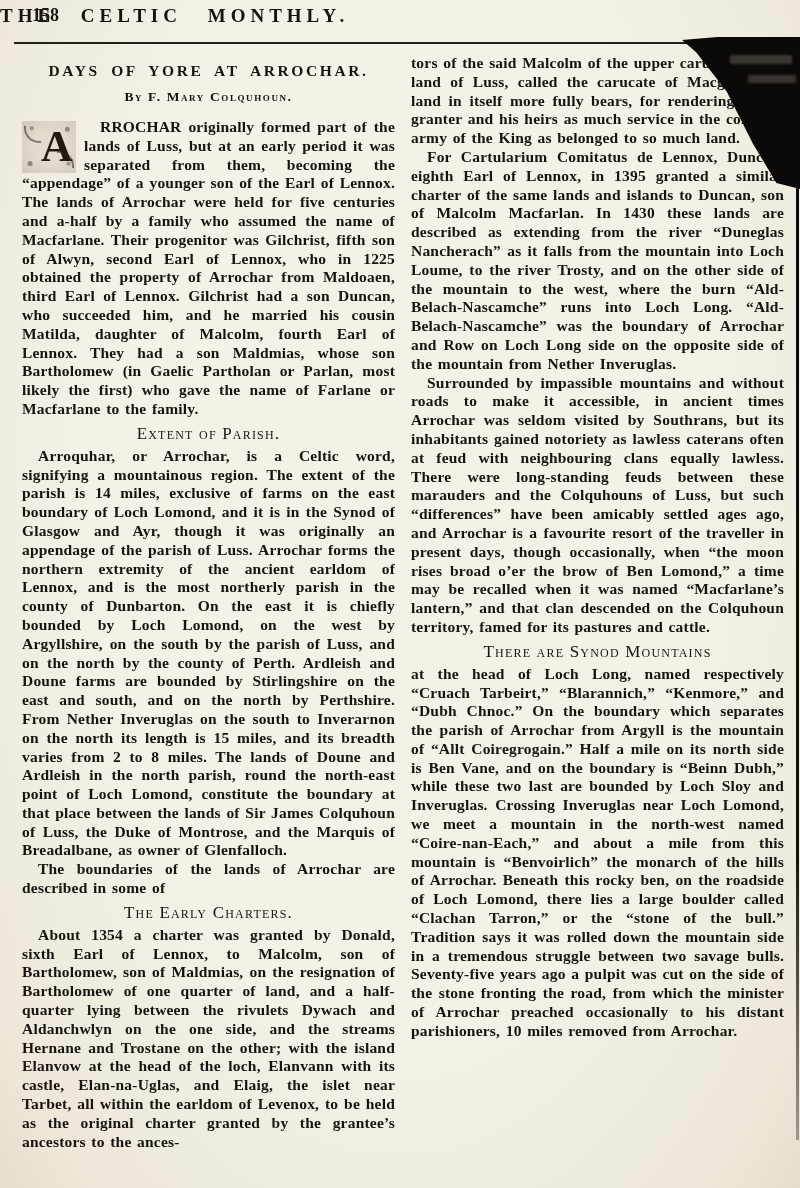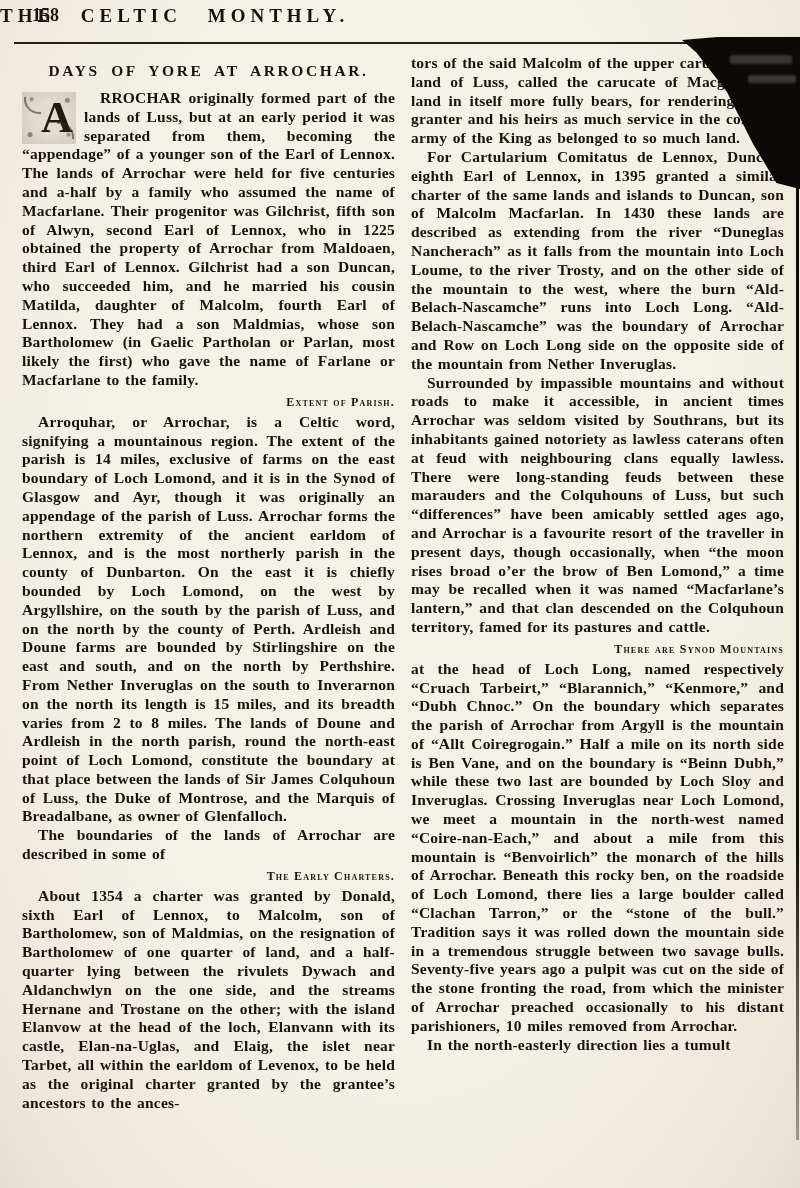--- a/index.html
+++ b/index.html
@@ -32,22 +32,22 @@
     text-align:center;font-weight:bold;font-variant:small-caps;
     font-size:13.5px;letter-spacing:1.6px;margin:0 0 13px;
   }
   .para{
     font-size:15.5px;line-height:18.8px;font-weight:bold;
     text-align:justify;margin:0;text-indent:16px;
     letter-spacing:.2px;word-spacing:1.5px;
   }
   .para.noindent{text-indent:0;}
   .subhead{
-    text-align:right;font-variant:small-caps;font-weight:bold;
-    font-size:12px;letter-spacing:1.2px;margin:5px 0 3px;
+    text-align:center;font-variant:small-caps;font-weight:normal;
+    font-size:17px;letter-spacing:1.2px;margin:5px 0 3px;
   }
   .italic{}
   
   .dropcap{
     float:left;width:54px;height:52px;margin:3px 8px 0 0;
     text-align:center;font-size:44px;line-height:52px;font-weight:bold;
     position:relative;color:#201a12;
     background:
       radial-gradient(circle at 15% 82%, rgba(60,50,35,.5) 0 2px, transparent 3px),
       radial-gradient(circle at 84% 16%, rgba(60,50,35,.45) 0 2px, transparent 3px),
@@ -86,37 +86,37 @@
 
   <div class="header">
     <span class="pageno">158</span>
     <div class="masthead">THE CELTIC MONTHLY.</div>
   </div>
   <hr class="rule">
 
   <div class="columns">
     <div class="col">
       <h2 class="article-title">DAYS OF YORE AT ARROCHAR.</h2>
+      <div class="byline">By F. Mary Colquhoun.</div>
       <div>
           <p class="para"><span class="dropcap">A</span><span>RROCHAR originally formed part of the lands of Luss, but at an early period it was separated from them, becoming the “appendage” of a younger son of the Earl of Lennox.  The lands of Arrochar were held for five centuries and a-half by a family who assumed the name of Macfarlane.  Their progenitor was Gilchrist, fifth son of Alwyn, second Earl of Lennox, who in 1225 obtained the property of Arrochar from Maldoaen, third Earl of Lennox.  Gilchrist had a son Duncan, who succeeded him, and he married his cousin Matilda, daughter of Malcolm, fourth Earl of Lennox.  They had a son Maldmias, whose son Bartholomew (in Gaelic Partholan or Parlan, most likely the first) who gave the name of Farlane or Macfarlane to the family.</span></p>
           <h3 class="subhead">Extent of Parish.</h3>
           <p class="para"><span>Arroquhar, or Arrochar, is a Celtic word, signifying a mountainous region.  The extent of the parish is 14 miles, exclusive of farms on the east boundary of Loch Lomond, and it is in the Synod of Glasgow and Ayr, though it was originally an appendage of the parish of Luss. Arrochar forms the northern extremity of the ancient earldom of Lennox, and is the most northerly parish in the county of Dunbarton. On the east it is chiefly bounded by Loch Lomond, on the west by Argyllshire, on the south by the parish of Luss, and on the north by the county of Perth.  Ardleish and Doune farms are bounded by Stirlingshire on the east and south, and on the north by Perthshire. From Nether Inveruglas on the south to Inverarnon on the north its length is 15 miles, and its breadth varies from 2 to 8 miles.  The lands of Doune and Ardleish in the north parish, round the north-east point of Loch Lomond, constitute the boundary at that place between the lands of Sir James Colquhoun of Luss, the Duke of Montrose, and the Marquis of Breadalbane, as owner of Glenfalloch.</span></p>
           <p class="para"><span>The boundaries of the lands of Arrochar are described in some of</span></p>
           <h3 class="subhead">The Early Charters.</h3>
           <p class="para"><span>About 1354 a charter was granted by Donald, sixth Earl of Lennox, to Malcolm, son of Bartholomew, son of Maldmias, on the resignation of Bartholomew of one quarter of land, and a half-quarter lying between the rivulets Dywach and Aldanchwlyn on the one side, and the streams Hernane and Trostane on the other; with the island Elanvow at the head of the loch, Elanvann with its castle, Elan-na-Uglas, and Elaig, the islet near Tarbet, all within the earldom of Levenox, to be held as the original charter granted by the grantee’s ancestors to the ances-</span></p>
         </div>
     </div>
     <div class="col">
       <div>
           <p class="para noindent"><span>tors of the said Malcolm of the upper carucate of the land of Luss, called the carucate of Macgilchrist’s land in itself more fully bears, for rendering to the granter and his heirs as much service in the common army of the King as belonged to so much land.</span></p>
           <p class="para"><span>For </span><span class="italic">Cartularium Comitatus de Lennox,</span><span> Duncan, eighth Earl of Lennox, in 1395 granted a similar charter of the same lands and islands to Duncan, son of Malcolm Macfarlan.  In 1430 these lands are described as extending from the river “Duneglas Nancherach” as it falls from the mountain into Loch Loume, to the river Trosty, and on the other side of the mountain to the west, where the burn “Ald-Belach-Nascamche” runs into Loch Long.  “Ald-Belach-Nascamche” was the boundary of Arrochar and Row on Loch Long side on the opposite side of the mountain from Nether Inveruglas.</span></p>
           <p class="para"><span>Surrounded by impassible mountains and without roads to make it accessible, in ancient times Arrochar was seldom visited by Southrans, but its inhabitants gained notoriety as lawless caterans often at feud with neighbouring clans equally lawless.  There were long-standing feuds between these marauders and the Colquhouns of Luss, but such “differences” have been amicably settled ages ago, and Arrochar is a favourite resort of the traveller in present days, though occasionally, when “the moon rises broad o’er the brow of Ben Lomond,” a time may be recalled when it was named “Macfarlane’s lantern,” and that clan descended on the Colquhoun territory, famed for its pastures and cattle.</span></p>
           <h3 class="subhead">There are Synod Mountains</h3>
           <p class="para noindent"><span>at the head of Loch Long, named respectively “Cruach Tarbeirt,” “Blarannich,” “Kenmore,” and “Dubh Chnoc.”  On the boundary which separates the parish of Arrochar from Argyll is the mountain of “Allt Coiregrogain.”  Half a mile on its north side is Ben Vane, and on the boundary is “Beinn Dubh,” while these two last are bounded by Loch Sloy and Inveruglas. Crossing Inveruglas near Loch Lomond, we meet a mountain in the north-west named “Coire-nan-Each,” and about a mile from this mountain is “Benvoirlich” the monarch of the hills of Arrochar.  Beneath this rocky ben, on the roadside of Loch Lomond, there lies a large boulder called “Clachan Tarron,” or the “stone of the bull.”  Tradition says it was rolled down the mountain side in a tremendous struggle between two savage bulls.  Seventy-five years ago a pulpit was cut on the side of the stone fronting the road, from which the minister of Arrochar preached occasionally to his distant parishioners, 10 miles removed from Arrochar.</span></p>
-          <p class="para"><span>In the north-easterly direction lies a tumult</span></p>
         </div>
     </div>
   </div>
 
   <div class="scan-blob">
     <div class="blob-streak streak-1"></div>
     <div class="blob-streak streak-2"></div>
   </div>
   <div class="scan-edge"></div>
 

